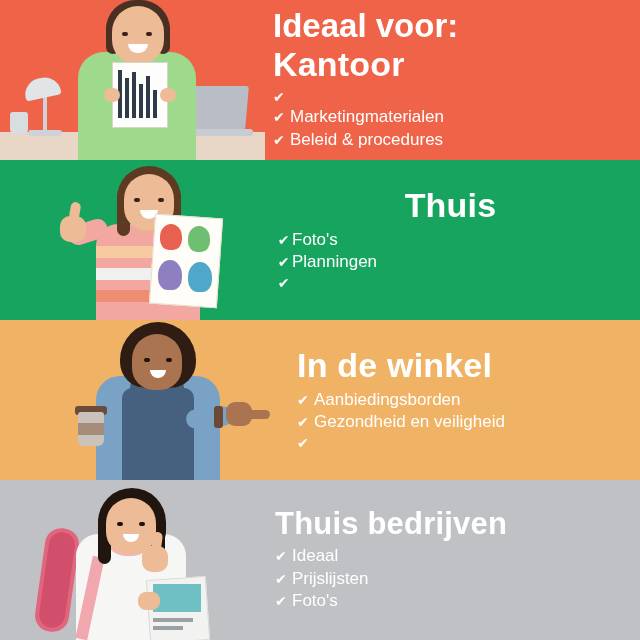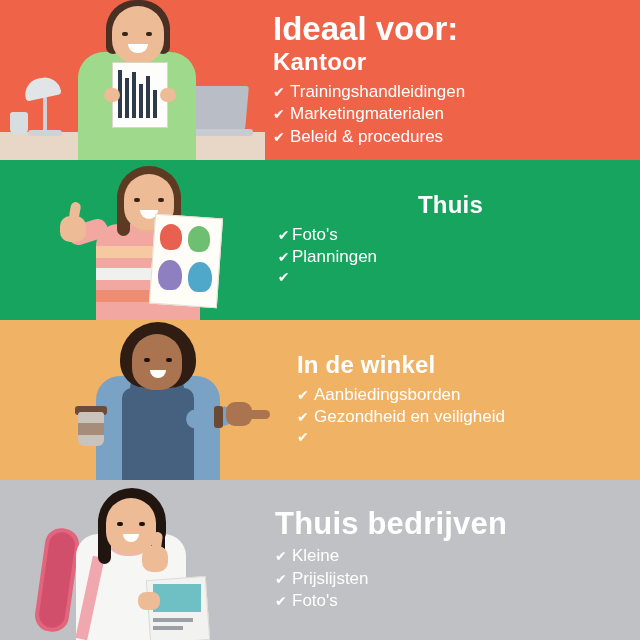--- a/index.html
+++ b/index.html
@@ -47,21 +47,21 @@
   }
 
   
   .txt {
     position: relative;
     flex: 1 1 auto;
     padding-right: 14px;
     color: #ffffff;
   }
   .headline {
-    font-size: 24px;
+    font-size: 34px;
     font-weight: bold;
     letter-spacing: 0.2px;
     line-height: 1.02;
     margin: 0 0 6px 0;
     color: #ffffff;
   }
   .headline.small {
     font-size: 31px;
   }
   .top-title {
@@ -220,21 +220,20 @@
         <div class="b1-hand-l"></div>
         <div class="b1-hand-r"></div>
       </div>
     </div>
     <div class="txt">
       <h1 class="top-title">Ideaal voor:</h1>
       <h2 class="headline">Kantoor</h2>
       <ul class="bullets">
         <li>
           <span class="check">✔</span>
-          <span>Trainingshandleidingen</span>
         </li>
         <li>
           <span class="check">✔</span>
           <span>Marketingmaterialen</span>
         </li>
         <li>
           <span class="check">✔</span>
           <span>Beleid &amp; procedures</span>
         </li>
       </ul>
@@ -352,21 +351,21 @@
         <div class="b4-poster-l1"></div>
         <div class="b4-poster-l2"></div>
         <div class="b4-hand2"></div>
       </div>
     </div>
     <div class="txt">
       <h2 class="headline small">Thuis bedrijven</h2>
       <ul class="bullets">
         <li>
           <span class="check">✔</span>
-          <span>Kleine</span>
+          <span>Ideaal</span>
         </li>
         <li>
           <span class="check">✔</span>
           <span>Prijslijsten</span>
         </li>
         <li>
           <span class="check">✔</span>
           <span>Foto's</span>
         </li>
       </ul>

